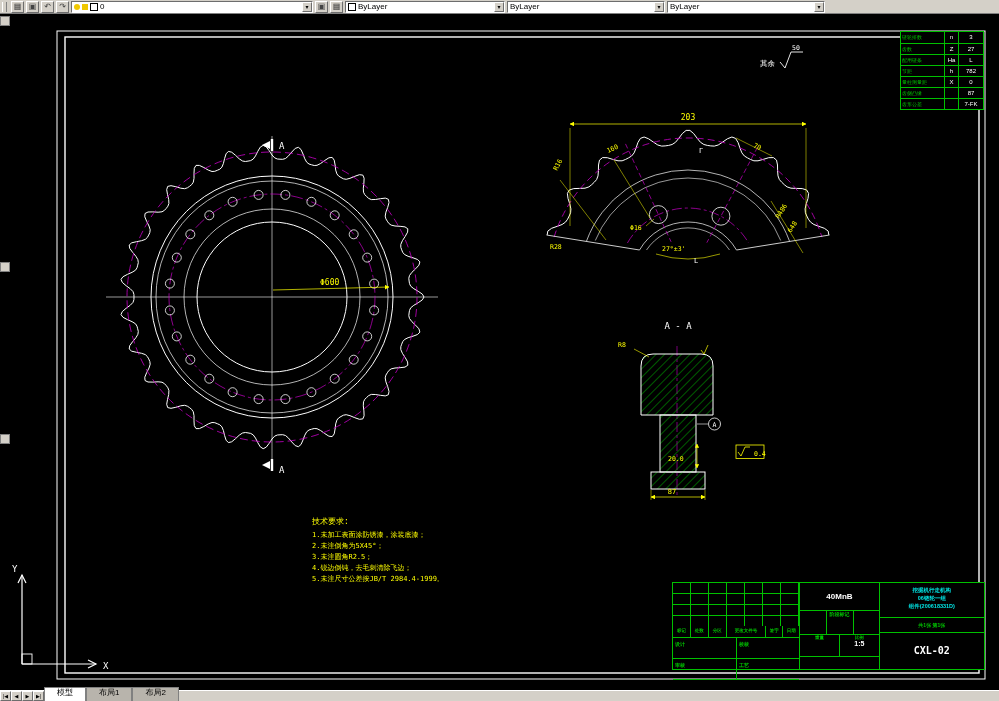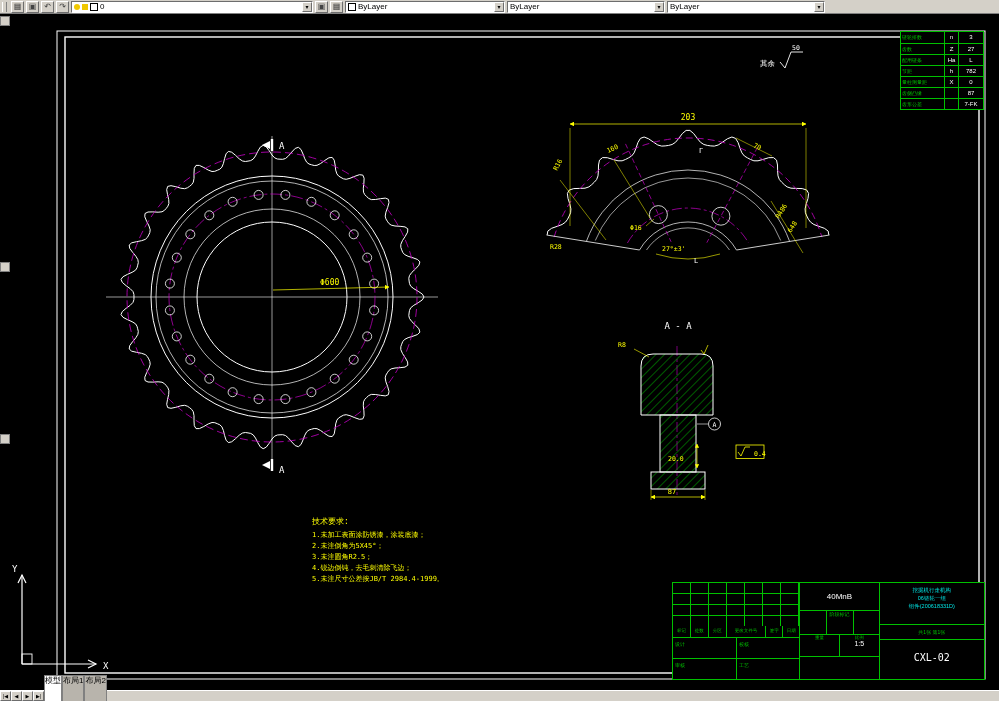--- a/index.html
+++ b/index.html
@@ -42,22 +42,22 @@
   .param-table{position:absolute;left:900px;top:17px;width:84px;border:1px solid #00c000;
                box-sizing:border-box;background:#000;}
   .pt-row{display:flex;height:11px;box-sizing:border-box;}
   .pt-row + .pt-row{border-top:1px solid #00c000;}
   .pt-label{width:44px;border-right:1px solid #00c000;color:#00c000;font-size:5px;
             line-height:10px;padding-left:1px;overflow:hidden;white-space:nowrap;box-sizing:border-box;}
   .pt-sym{width:14px;border-right:1px solid #00c000;color:#fff;font-size:6px;line-height:10px;
           text-align:center;box-sizing:border-box;}
   .pt-val{flex:1;color:#fff;font-size:6px;line-height:10px;text-align:center;}
   
-  .title-block{position:absolute;left:672px;top:568px;width:313px;height:98px;
-               border:1px solid #00c000;box-sizing:border-box;background:#000;display:flex;}
+  .title-block{position:absolute;left:672px;top:568px;width:313px;height:88px;
+               border:1px solid #00c000;box-sizing:border-box;background:#000;display:flex;font-weight:bold;}
   .tb-left{width:128px;border-right:1px solid #00c000;box-sizing:border-box;}
   .tb-rev{position:relative;height:55px;border-bottom:1px solid #00c000;box-sizing:border-box;
       background:
         repeating-linear-gradient(to bottom, transparent 0 10px, #00c000 10px 11px),
         repeating-linear-gradient(to right, transparent 0 17px, #00c000 17px 18px);}
   .tb-rev-labels{position:absolute;left:0;bottom:0;width:100%;height:11px;display:flex;
                  background:#000;}
   .tb-rev-labels span{color:#00c000;font-size:4.5px;line-height:10px;text-align:center;
                  border-right:1px solid #00c000;overflow:hidden;white-space:nowrap;box-sizing:border-box;}
   .tb-sig{position:relative;height:42px;
@@ -82,21 +82,21 @@
   .tb-sheet{height:15px;border-bottom:1px solid #00c000;color:#00c000;font-size:5px;
             text-align:center;line-height:14px;box-sizing:border-box;}
   .tb-no{flex:1;color:#fff;font-size:10px;text-align:center;line-height:36px;
          font-family:"DejaVu Sans Mono",monospace;}
   
   .statusbar{position:absolute;left:0;bottom:0;width:999px;height:11px;background:#d4d0c8;
              border-top:1px solid #fff;display:flex;align-items:flex-end;font-size:8px;
              box-sizing:border-box;}
   .nav-btn{width:11px;height:10px;font-size:5px;line-height:9px;text-align:center;color:#000;
            background:#d4d0c8;border:1px solid;border-color:#fff #6d6d6d #6d6d6d #fff;box-sizing:border-box;}
-  .sheet-tab{height:26px;line-height:9px;padding:0 0;color:#000;background:#b8b4ac;
+  .sheet-tab{height:14px;line-height:9px;padding:0 12px;color:#000;background:#b8b4ac;
              border:1px solid #808080;border-bottom:none;font-size:8px;box-sizing:border-box;}
   .sheet-tab.active{background:#ffffff;}
 </style>
 </head>
 <body>
 
 <div class="screen">
 
   <div class="toolbar">
     <div class="grip"></div>

